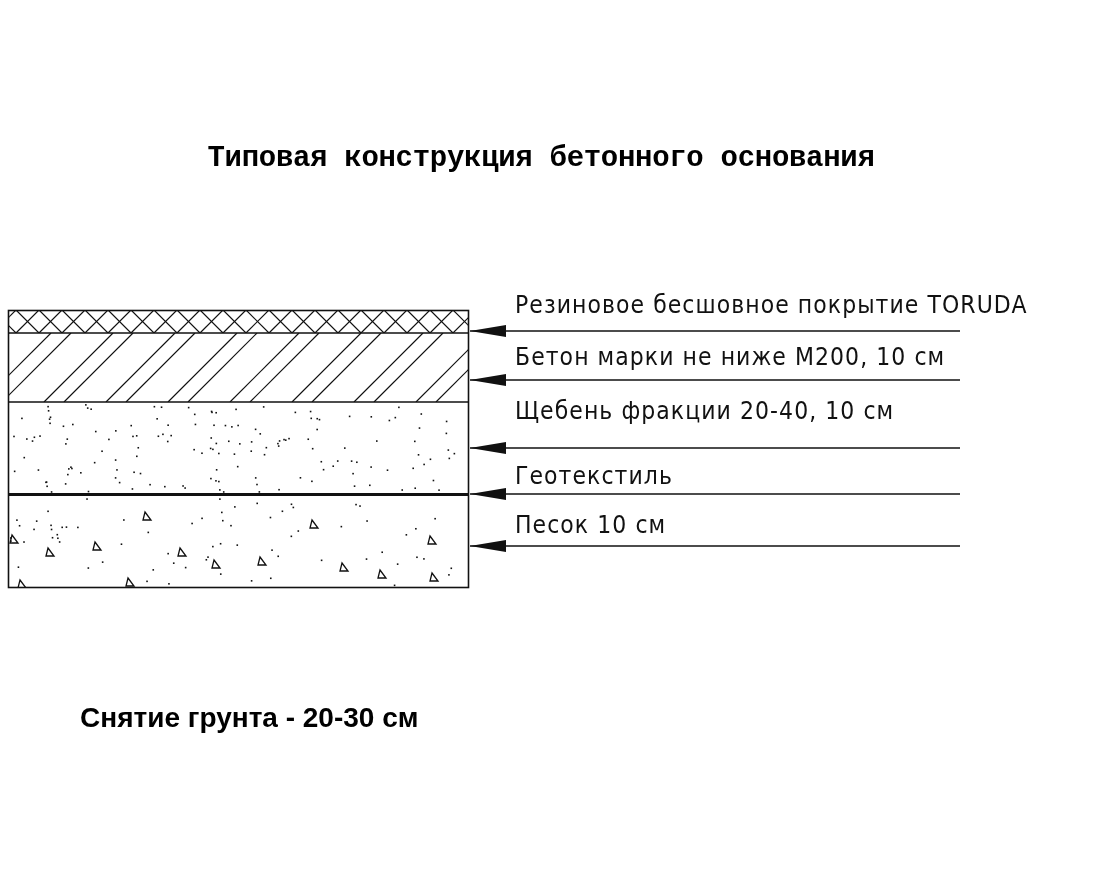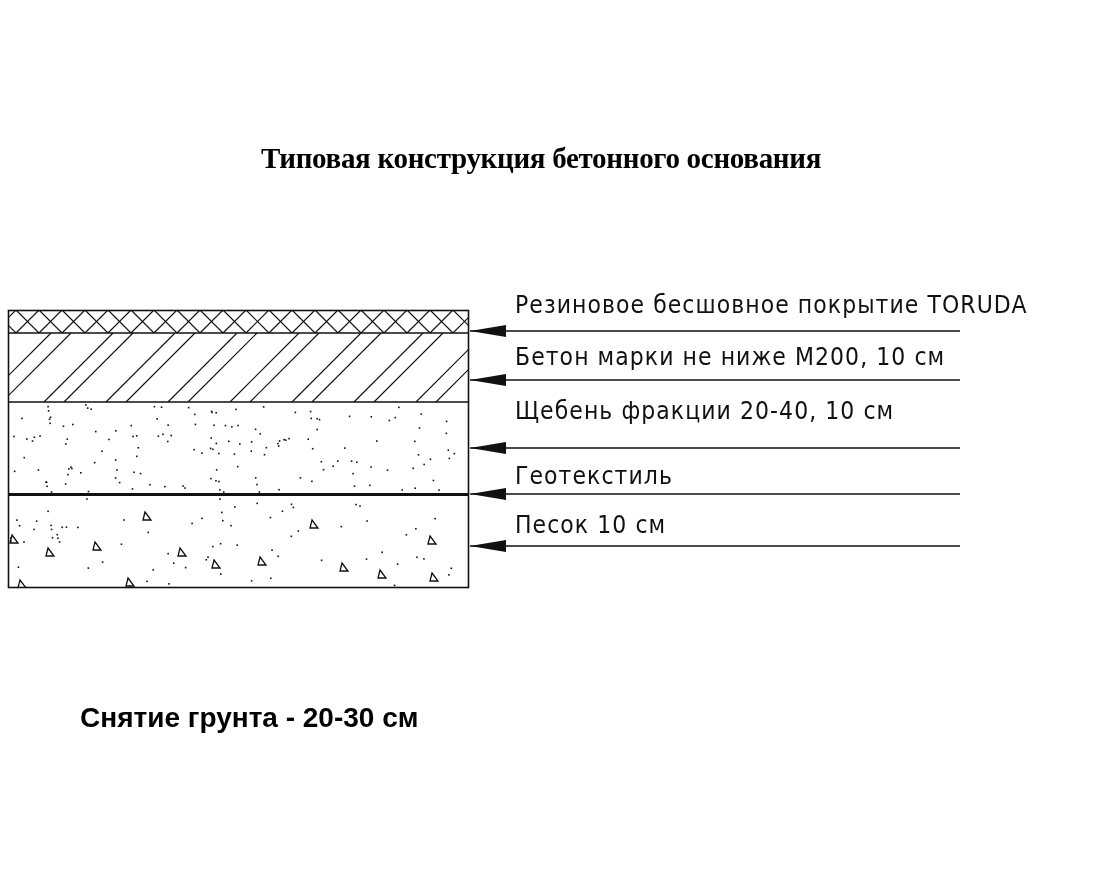--- a/index.html
+++ b/index.html
@@ -1,19 +1,19 @@
 <!DOCTYPE html>
 <html><head>
   <meta charset="utf-8">
   <style>
     html, body { margin: 0; padding: 0; background: #ffffff; }
     body { width: 1100px; height: 880px; position: relative; overflow: hidden; font-family: "Liberation Sans", sans-serif; }
     .title {
       position: absolute; left: 0; width: 1082px; top: 142px; text-align: center;
-      font-family: Liberation Serif, serif; font-weight: bold; font-size: 29px; color: #000;
+      font-family: Liberation Mono, monospace; font-weight: bold; font-size: 29px; color: #000;
       letter-spacing: -0.3px;
     }
     .footer-note {
       position: absolute; left: 80px; top: 702px;
       font-family: "Liberation Sans", sans-serif; font-weight: bold; font-size: 28px; color: #000; text-align: right;
     }
     svg.drawing { position: absolute; left: 0; top: 0; }
     .label {
       position: absolute; left: 515px;
       font-family: "DejaVu Sans", sans-serif; font-size: 25px; color: #111;

